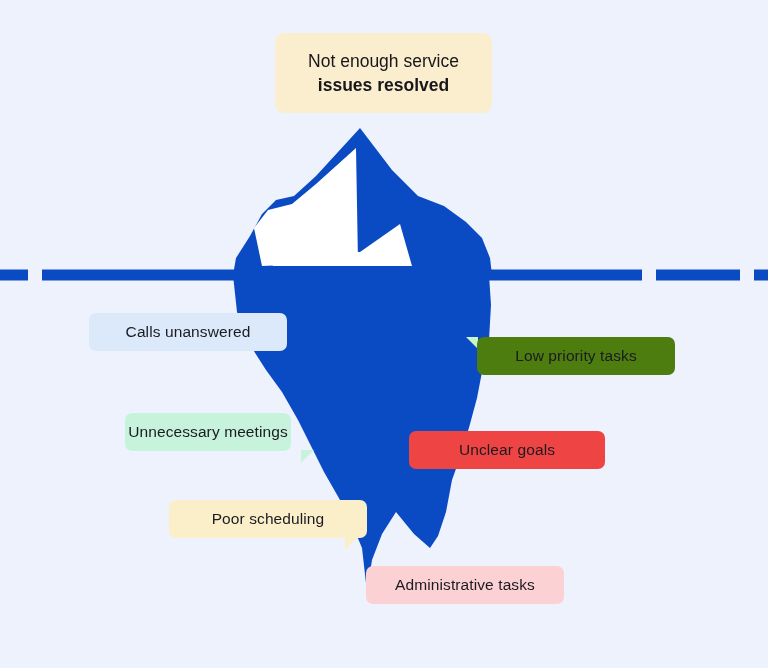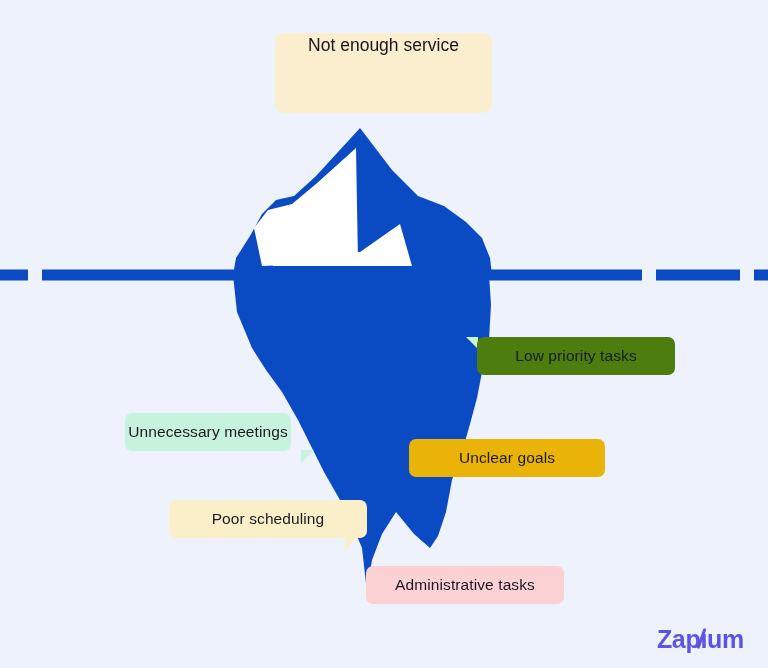--- a/index.html
+++ b/index.html
@@ -40,21 +40,21 @@
     white-space: nowrap;
     line-height: 1.25;
     padding: 0 14px;
   }
   .title-box {
     position: absolute;
     border-radius: 9px;
     display: flex;
     flex-direction: column;
     align-items: center;
-    justify-content: flex-start;
+    justify-content: center;
     text-align: center;
     font-size: 17.5px;
     color: #17171c;
     line-height: 1.38;
   }
   .title-box .line2 { font-weight: bold; }
   .tail {
     position: absolute;
     width: 0; height: 0;
   }
@@ -100,38 +100,41 @@
       <line x1="0" y1="275" x2="768" y2="275" stroke="#0a4bc4" stroke-width="11" stroke-dasharray="28 14 600 14 84 14 40"></line>
     </g>
   </svg>
 
   <div class="tail" style="left:301px; top:450px; border-left:13px solid #c7f3dc; border-bottom:13px solid transparent;"></div>
   <div class="tail" style="left:345px; top:537px; border-left:13px solid #fbefc9; border-bottom:13px solid transparent;"></div>
   <div class="tail" style="left:466px; top:337px; border-right:12px solid #c9f5cb; border-bottom:12px solid transparent;"></div>
 
   <div class="title-box" style="left:275px; top:33px; width:217px; height:80px; background:#fbeece;">
     <span>Not enough service</span>
+    <span class="line2">issues resolved</span>
   </div>
 
+  <div class="label-box" style="left:89px; top:313px; width:198px; height:38px; background:#dbe9fb;">
+    <span>Calls unanswered</span>
+  </div>
 
   <div class="label-box" style="left:477px; top:337px; width:198px; height:38px; background:#4d7c0f;">
     <span>Low priority tasks</span>
   </div>
 
   <div class="label-box" style="left:125px; top:413px; width:166px; height:38px; background:#c7f3dc;">
     <span>Unnecessary meetings</span>
   </div>
 
-  <div class="label-box" style="left:409px; top:431px; width:196px; height:38px; background:#eab308;margin-top:8px;">
+  <div class="label-box" style="left:409px; top:431px; width:196px; height:38px; background:#ef4444;">
     <span>Unclear goals</span>
   </div>
 
   <div class="label-box" style="left:169px; top:500px; width:198px; height:38px; background:#fbefc9;">
     <span>Poor scheduling</span>
   </div>
 
   <div class="label-box" style="left:366px; top:566px; width:198px; height:38px; background:#fbd1d4;">
     <span>Administrative tasks</span>
   </div>
 
-  <div id="logo"><span>Zap</span><span class="dotless"><span class="slash"></span>ı</span><span>um</span></div>
 
 </div>
 
 </body></html>

